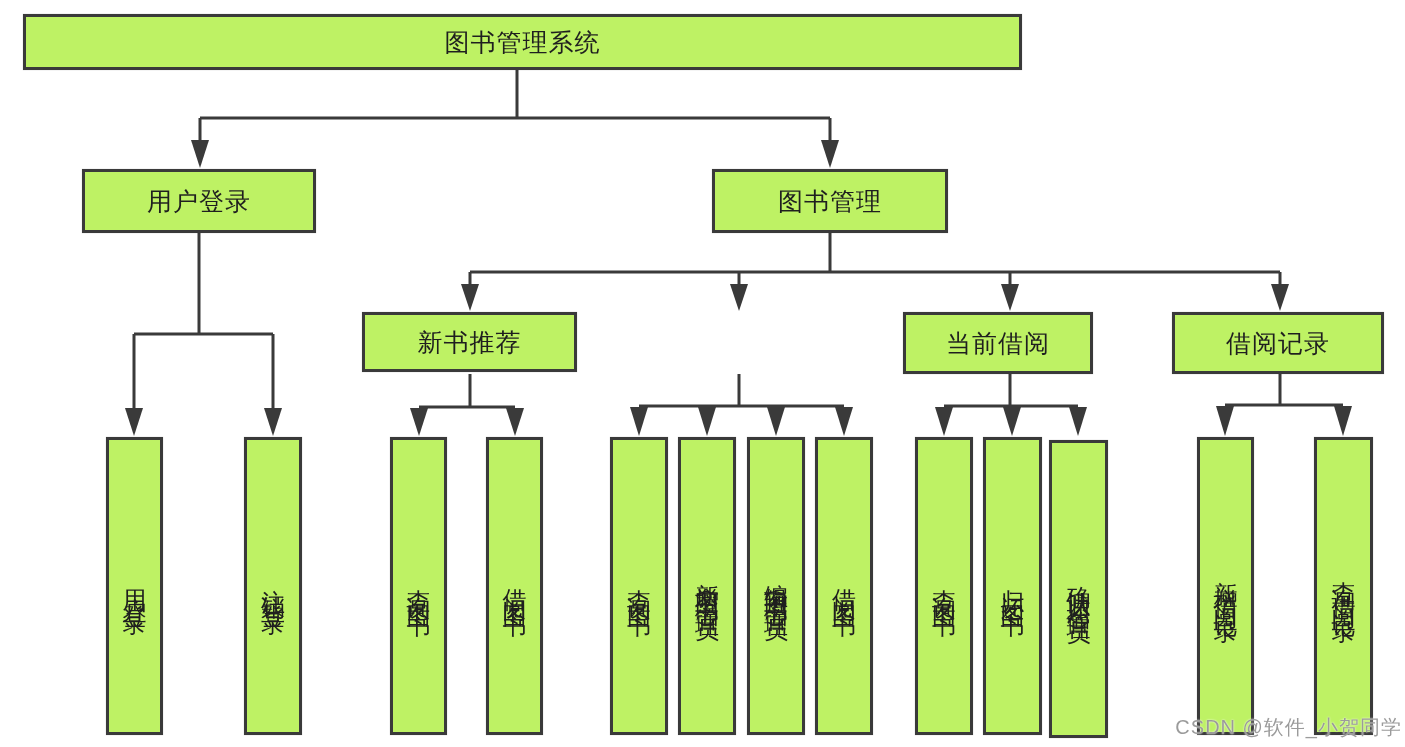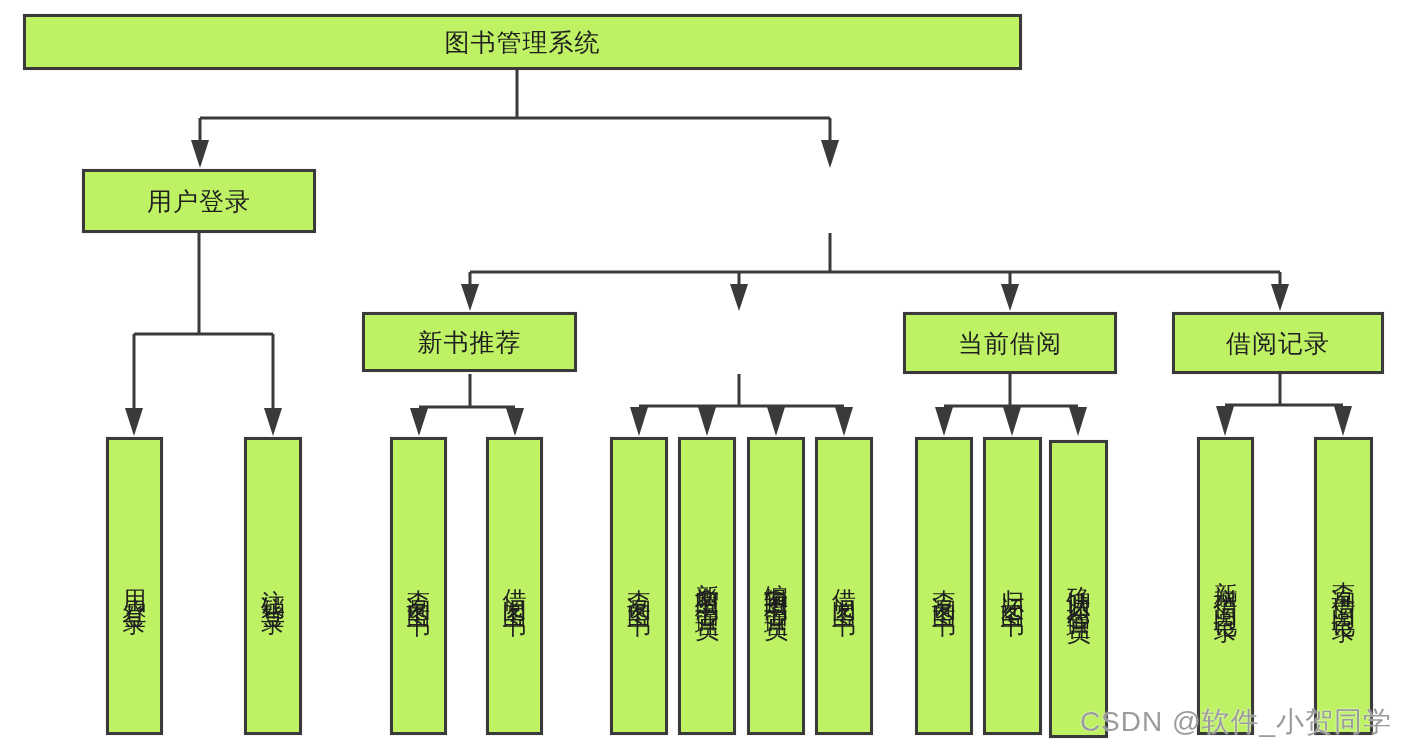--- a/index.html
+++ b/index.html
@@ -32,22 +32,22 @@
   .leaf{
     writing-mode:vertical-rl;
     text-orientation:mixed;
     font-size:24px;
     letter-spacing:8px;
     line-height:1;
   }
   .leaf.long{letter-spacing:5px;}
   .watermark{
     position:absolute;
-    right:13px;bottom:6px;
-    font-size:28px;
+    right:3px;bottom:6px;
+    font-size:20px;
     color:var(--watermark);
     letter-spacing:1px;
     text-shadow:0 0 2px #ffffff;
     white-space:nowrap;
     z-index:5;
   }
 </style>
 </head>
 <body>
 
@@ -100,25 +100,28 @@
     </g>
   </svg>
 
   <div class="node" style="left:23px;top:14px;width:999px;height:56px">
     <span>图书管理系统</span>
   </div>
 
   <div class="node" style="left:82px;top:169px;width:234px;height:64px">
     <span>用户登录</span>
   </div>
+  <div class="node" style="left:712px;top:169px;width:236px;height:64px">
+    <span>图书管理</span>
+  </div>
 
   <div class="node" style="left:362px;top:312px;width:215px;height:60px">
     <span>新书推荐</span>
   </div>
-  <div class="node" style="left:903px;top:312px;width:214px;height:62px">
+  <div class="node" style="left:903px;top:312px;width:190px;height:62px">
     <span>当前借阅</span>
   </div>
   <div class="node" style="left:1172px;top:312px;width:212px;height:62px">
     <span>借阅记录</span>
   </div>
 
   <div class="node leaf" style="left:106px;top:437px;width:57px;height:298px">
     <span>用户登录</span>
   </div>
   <div class="node leaf" style="left:244px;top:437px;width:58px;height:298px">

